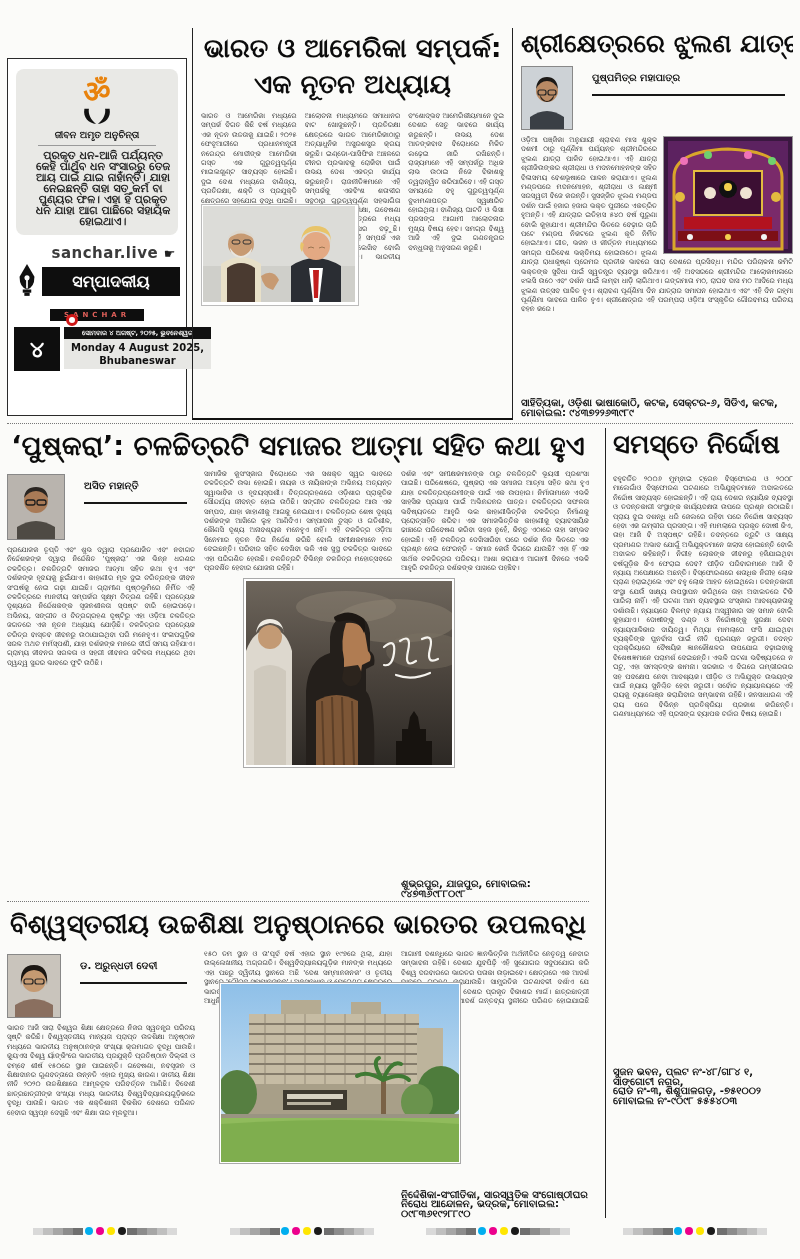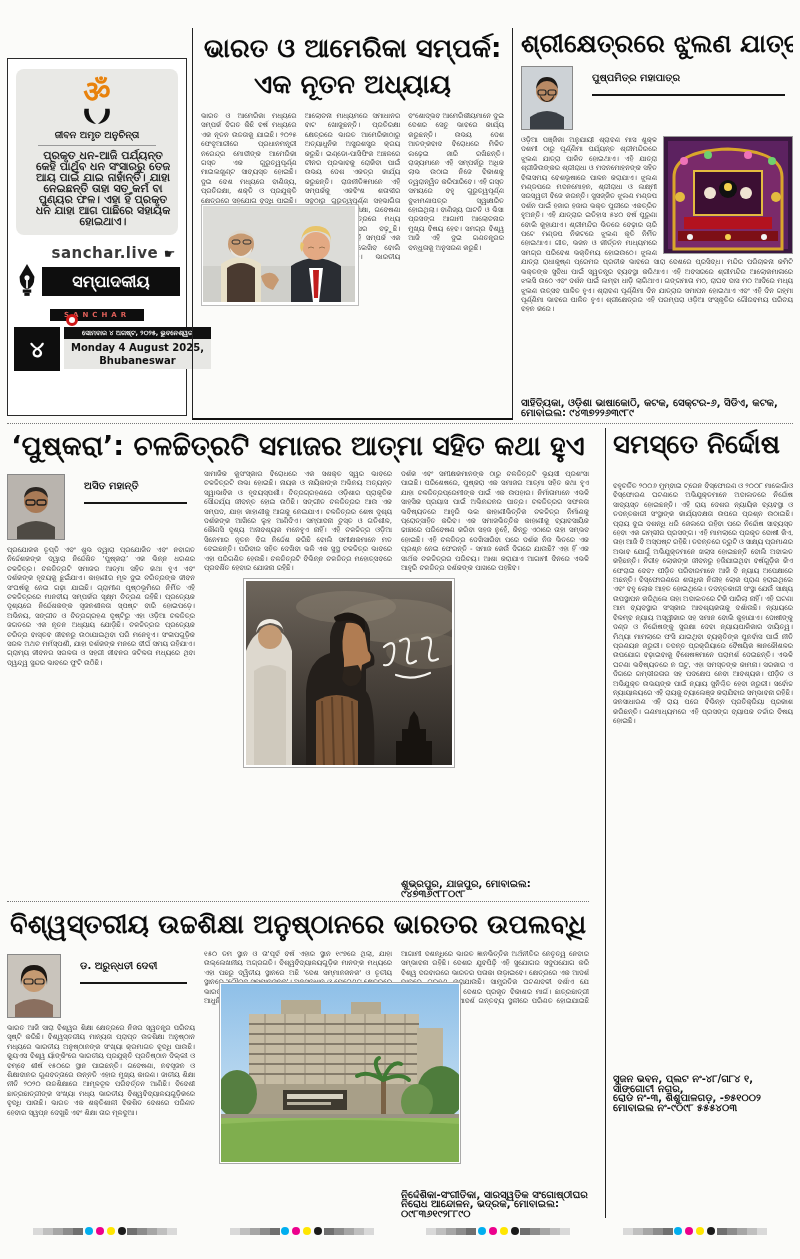--- a/index.html
+++ b/index.html
@@ -53,21 +53,21 @@
   .col{flex:1;display:flex;flex-direction:column;}
   .movie .cols{height:428px;}
   .poster-wrap{position:absolute;left:236px;top:150px;width:206px;height:184px;background:#fff;padding:2px;border:1px solid #aaa;}
   .edu{position:relative;margin-top:4px;}
   .edu h1{font-size:26px;line-height:36px;text-align:center;height:40px;overflow:hidden;white-space:nowrap;}
   .edu .cols{height:268px;}
   .building-wrap{position:absolute;left:212px;top:76px;width:238px;height:178px;background:#fff;padding:1px;border:1px solid #aaa;}
   
   .right-col{width:180px;flex:none;display:flex;flex-direction:column;}
   .nirdosh h1{font-size:26px;line-height:32px;text-align:left;height:34px;overflow:hidden;white-space:nowrap;}
-  .nirdosh .body1{height:588px;margin-top:20px;font-family:Liberation Serif, serif;}
+  .nirdosh .body1{height:588px;margin-top:13px;}
   .nirdosh .contact{margin-top:4px;}
   
   .strip-row{display:flex;justify-content:space-around;align-items:center;margin-top:8px;height:10px;}
   .strip{display:flex;align-items:center;}
   .sq{display:inline-block;width:10px;height:7px;}
   .rd{width:8px;height:8px;border-radius:50%;margin:0 1.5px;}
   svg{display:block;}
 </style>
 </head>
 <body>

